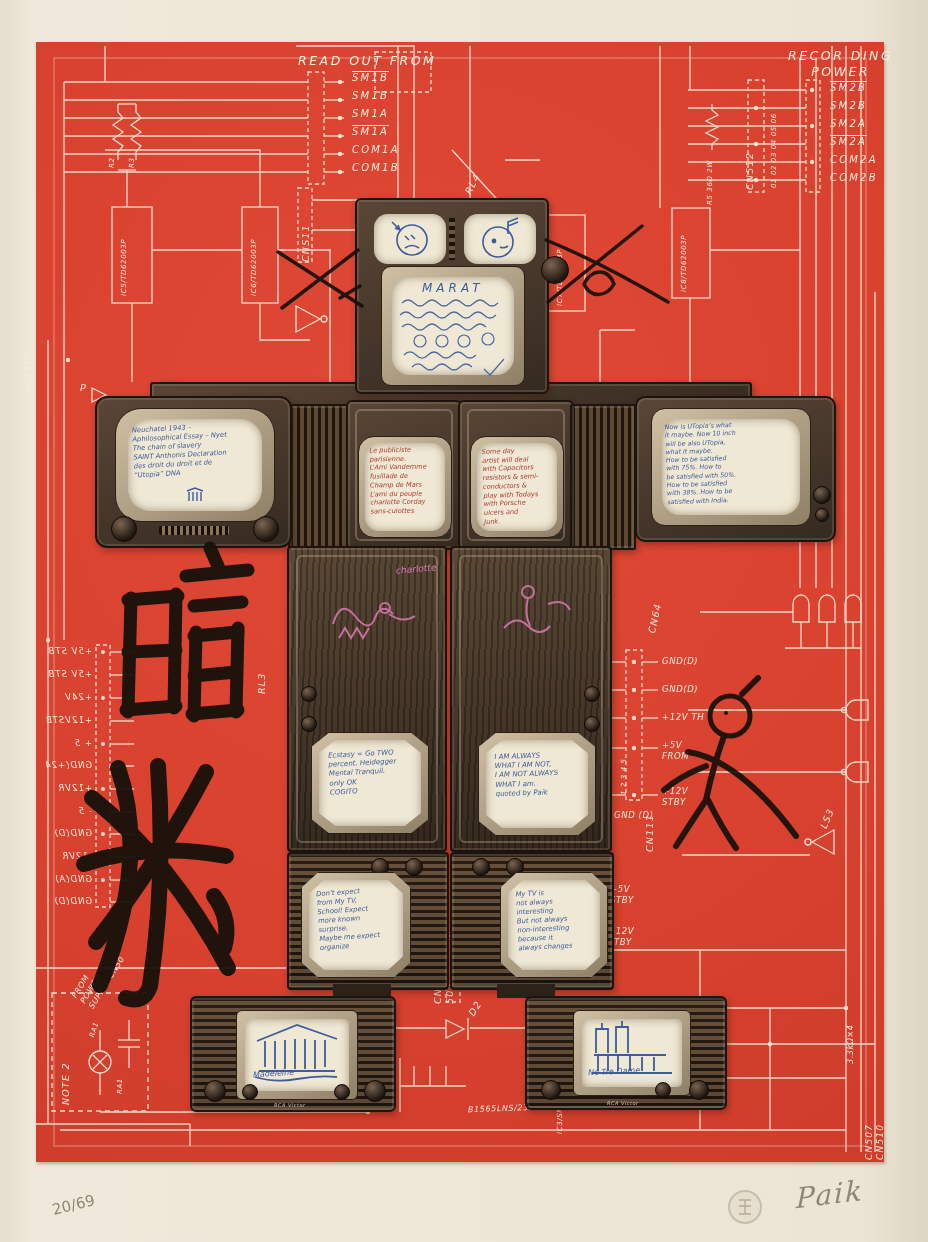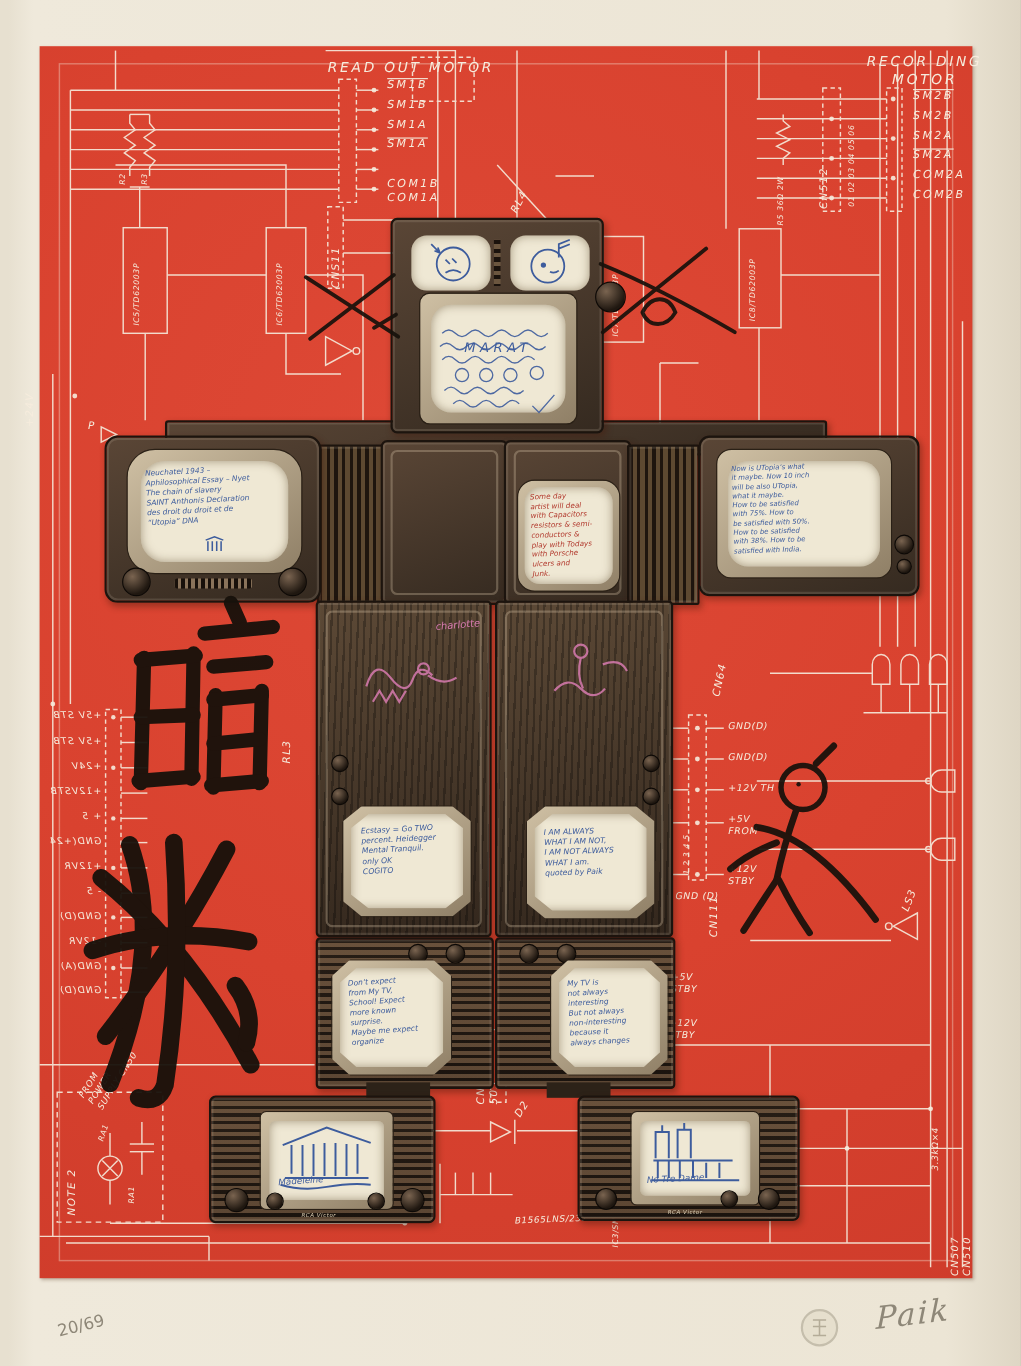--- a/index.html
+++ b/index.html
@@ -25,21 +25,21 @@
   .grille-v{background:repeating-linear-gradient(90deg,#1e150e 0 3px,#5d4931 3px 7px);}
   .grille-h{background:repeating-linear-gradient(180deg,rgba(10,6,3,.55) 0 3px,rgba(130,100,72,.55) 3px 7px),linear-gradient(#4a3a2c,#2d221a);}
   .wood{background:repeating-linear-gradient(92deg,rgba(0,0,0,.28) 0 2px,rgba(0,0,0,0) 2px 6px),linear-gradient(170deg,#5c4936,#33271d);}
   .inner-line{position:absolute;inset:7px;border:2px solid rgba(225,205,175,.3);border-radius:6px;pointer-events:none;}
   .bezel{position:absolute;background:linear-gradient(145deg,#cfc0a4,#8f7f66);border:1px solid #2a2016;}
   .crt{position:absolute;background:#efe8d4;box-shadow:inset 0 0 9px rgba(90,70,40,.5);}
   .oct{clip-path:polygon(16% 0,84% 0,100% 15%,100% 85%,84% 100%,16% 100%,0 85%,0 15%);}
   .knob{position:absolute;border-radius:50%;background:radial-gradient(circle at 35% 30%,#7a6450,#1f1710 70%);border:1px solid #0d0906;}
   .ink{position:absolute;font:italic 7.4px/1.32 "DejaVu Sans",sans-serif;color:#3d5c9d;white-space:pre-line;}
   .inkred{color:#b23a2e;}
-  .marat{position:absolute;font:italic 12px "DejaVu Sans",sans-serif;letter-spacing:4px;color:#3d5c9d;margin-top:28px;}
+  .marat{position:absolute;font:italic 12px "DejaVu Sans",sans-serif;letter-spacing:4px;color:#3d5c9d;}
   .brand{position:absolute;font:italic 5px "DejaVu Sans",sans-serif;color:#d9ccb2;letter-spacing:.5px;}
   .caption{position:absolute;font:italic 8px "DejaVu Sans",sans-serif;color:#3d5c9d;}
   .pencil{position:absolute;color:#8e8778;font-family:"DejaVu Sans",sans-serif;}
   .pink{position:absolute;color:#d87bb0;font:italic 9px "DejaVu Sans",sans-serif;}
 </style>
 </head>
 <body>
 
 <div id="art">
   <div id="plate"></div>
@@ -210,30 +210,30 @@
         <circle cx="48" cy="640" r="2.2"></circle>
         <circle cx="368" cy="1112" r="2.2"></circle>
       <circle cx="640" cy="1044" r="2.2"></circle>
         <circle cx="770" cy="1044" r="2.2"></circle>
         <circle cx="846" cy="1008" r="2.2"></circle>
       <circle cx="700" cy="1078" r="2.2"></circle>
     </g>
     <path d="M92 388 l14 7 l-14 7 z" stroke="#f6ecdd" fill="none" stroke-width="1.3" opacity=".9"></path>
   </svg>
 
-  <div class="sl ttl" style="left:298px;top:53px;">READ OUT MOTOR</div>
+  <div class="sl ttl" style="left:298px;top:53px;">READ OUT FROM</div>
   <div class="sl pin ovl" style="left:352px;top:72px;">SM1B</div>
   <div class="sl pin" style="left:352px;top:90px;">SM1B</div>
   <div class="sl pin" style="left:352px;top:108px;">SM1A</div>
   <div class="sl pin ovl" style="left:352px;top:126px;">SM1A</div>
-  <div class="sl pin" style="left:352px;top:144px;margin-top:31px;">COM1A</div>
+  <div class="sl pin" style="left:352px;top:144px;">COM1A</div>
   <div class="sl pin" style="left:352px;top:162px;font-style:italic;">COM1B</div>
 
   <div class="sl ttl" style="left:788px;top:48px;text-align:center;">RECOR DING
-MOTOR</div>
+POWER</div>
   <div class="sl pin ovl" style="left:830px;top:82px;">SM2B</div>
   <div class="sl pin" style="left:830px;top:100px;">SM2B</div>
   <div class="sl pin" style="left:830px;top:118px;">SM2A</div>
   <div class="sl pin ovl" style="left:830px;top:136px;">SM2A</div>
   <div class="sl pin" style="left:830px;top:154px;">COM2A</div>
   <div class="sl pin" style="left:830px;top:172px;">COM2B</div>
 
   <div class="sl v" style="left:744px;top:190px;">CN512</div>
   <div class="sl v sm" style="left:770px;top:188px;">01 02 03 04 05 06</div>
   <div class="sl v" style="left:300px;top:262px;">CNS11</div>
@@ -336,20 +336,32 @@
           </g>
         </svg>
       </div>
     </div>
     <div class="knob" style="left:184px;top:56px;width:26px;height:26px;"></div>
   </div>
 
   <div class="tvbody grille-v" style="left:288px;top:404px;width:58px;height:142px;border-radius:2px;"></div>
   <div class="tvbody" style="left:346px;top:400px;width:112px;height:146px;">
     <div class="inner-line"></div>
+    <div class="bezel" style="left:10px;top:34px;width:92px;height:100px;border-radius:16px;">
+      <div class="crt" style="left:6px;top:6px;width:80px;height:88px;border-radius:14px;">
+        <div class="ink inkred" style="left:5px;top:3px;font-size:6.6px;transform:rotate(-1deg);">Le publiciste
+parisienne.
+L’Ami Vandemme
+fusillade de
+Champ de Mars
+L’ami du peuple
+charlotte Corday
+sans-culottes</div>
+      </div>
+    </div>
   </div>
   <div class="tvbody" style="left:458px;top:400px;width:112px;height:146px;">
     <div class="inner-line"></div>
     <div class="bezel" style="left:10px;top:34px;width:92px;height:100px;border-radius:16px;">
       <div class="crt" style="left:6px;top:6px;width:80px;height:88px;border-radius:14px;">
         <div class="ink inkred" style="left:6px;top:4px;font-size:6.6px;transform:rotate(-2deg);">Some day
 artist will deal
 with Capacitors
 resistors &amp; semi-
 conductors &amp;

